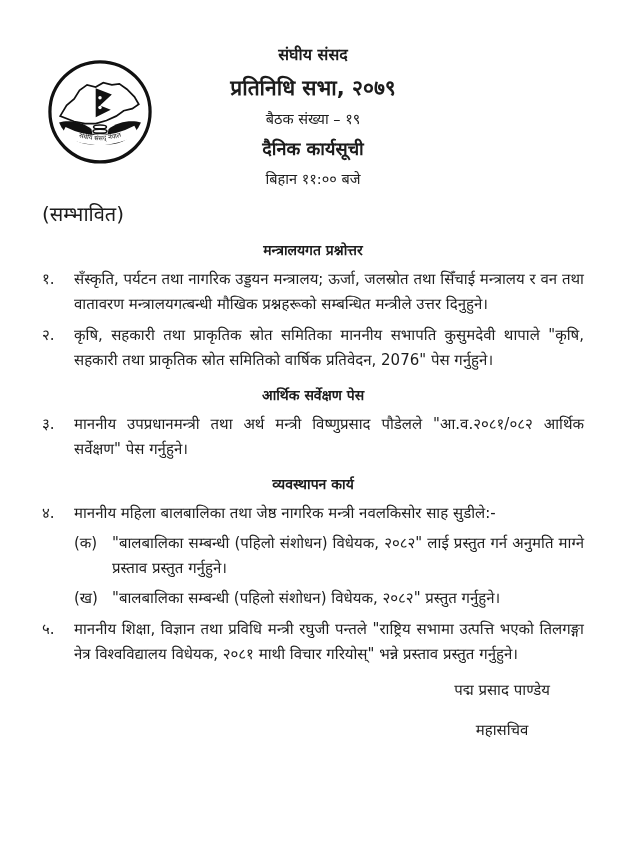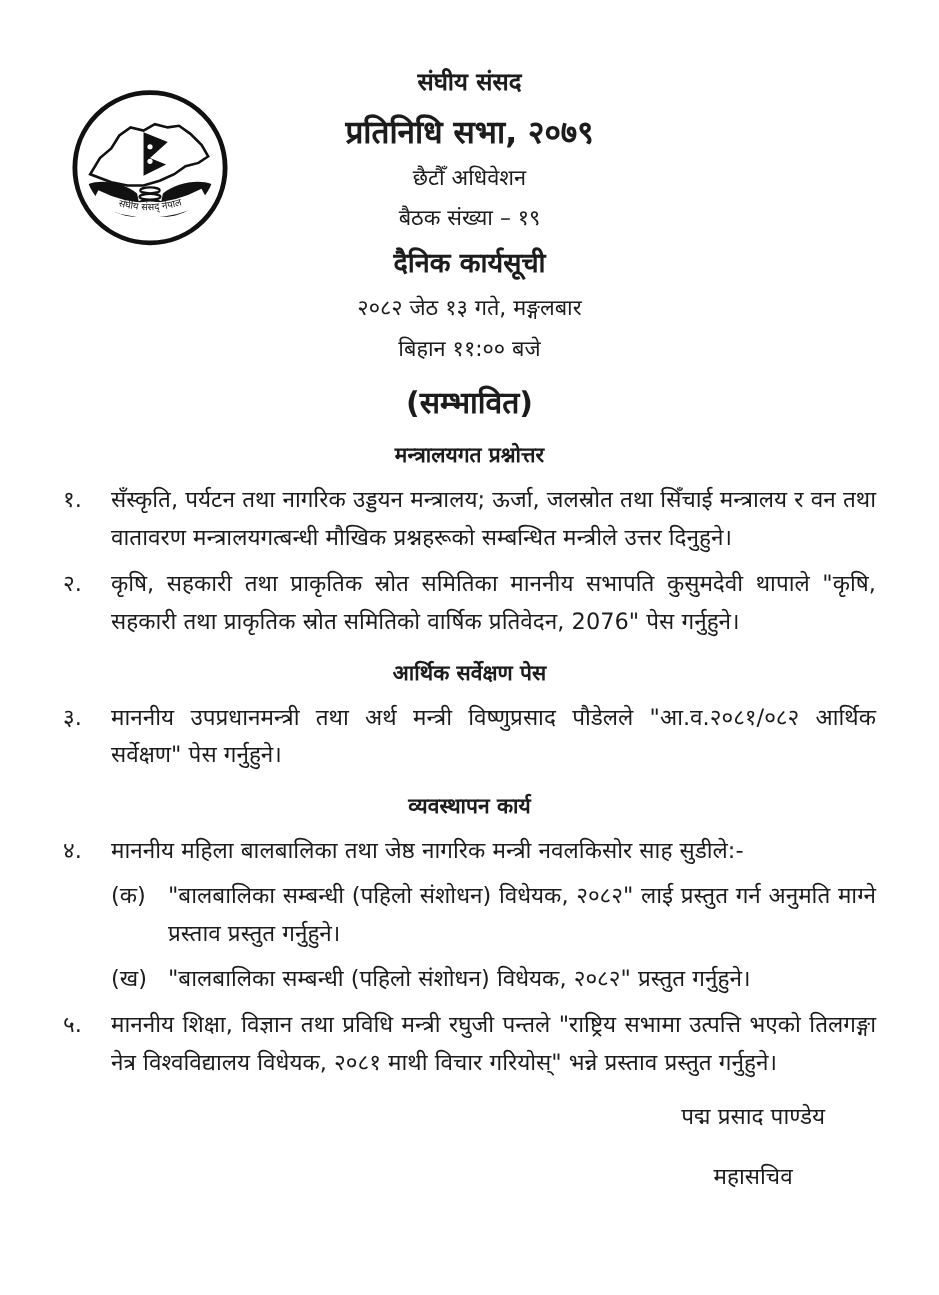--- a/index.html
+++ b/index.html
@@ -24,23 +24,23 @@
   }
   .header { text-align: center; }
   .h1 { font-size: 16px; font-weight: 600; line-height: 22px; margin-bottom: 8px; }
   .h2 { font-size: 21px; font-weight: 700; line-height: 29px; margin-bottom: 6px; }
   .h3 { font-size: 14.5px; line-height: 20px; margin-bottom: 7px; }
   .h4 { font-size: 14.5px; line-height: 20px; margin-bottom: 7px; }
   .h5 { font-size: 18px; font-weight: 700; line-height: 25px; margin-bottom: 8px; }
   .h6 { font-size: 14.5px; line-height: 20px; margin-bottom: 7px; }
   .h7 { font-size: 14.5px; line-height: 20px; }
   .tentative {
-    text-align: center;
+    text-align: left;
     font-size: 20px;
-    font-weight: 700;
+    font-weight: 400;
     line-height: 27px;
     margin-top: 12px;
   }
   .section-heading {
     text-align: center;
     font-size: 14px;
     font-weight: 700;
     line-height: 22px;
     margin-top: 11px;
   }
@@ -103,24 +103,22 @@
 
     <path id="bannerPath" d="M16,68 Q50,85 84,67" fill="none" stroke="#ffffff" stroke-width="9"></path>
     <text font-size="6" fill="#111111" font-family="DejaVu Sans, sans-serif" text-anchor="middle">
       <textPath href="#bannerPath" startOffset="50%">संघीय संसद् नेपाल</textPath>
     </text>
   </svg>
 
   <div class="header">
     <div class="h1">संघीय संसद</div>
     <div class="h2">प्रतिनिधि सभा, २०७९</div>
-    <div class="h3">छैटौँ अधिवेशन</div>
     <div class="h4">बैठक संख्या – १९</div>
     <div class="h5">दैनिक कार्यसूची</div>
-    <div class="h6">२०८२ जेठ १३ गते, मङ्गलबार</div>
     <div class="h7">बिहान ११:०० बजे</div>
     <div class="tentative">(सम्भावित)</div>
   </div>
 
   <div class="section-heading">मन्त्रालयगत प्रश्नोत्तर</div>
   <div class="item">
     <div class="item-number">१.</div>
     <div class="item-text">सँस्कृति, पर्यटन तथा नागरिक उड्डयन  मन्त्रालय; ऊर्जा, जलस्रोत तथा सिँचाई मन्त्रालय र वन तथा वातावरण मन्त्रालयगत्बन्धी मौखिक प्रश्नहरूको सम्बन्धित मन्त्रीले उत्तर दिनुहुने।</div>
   </div>
 

